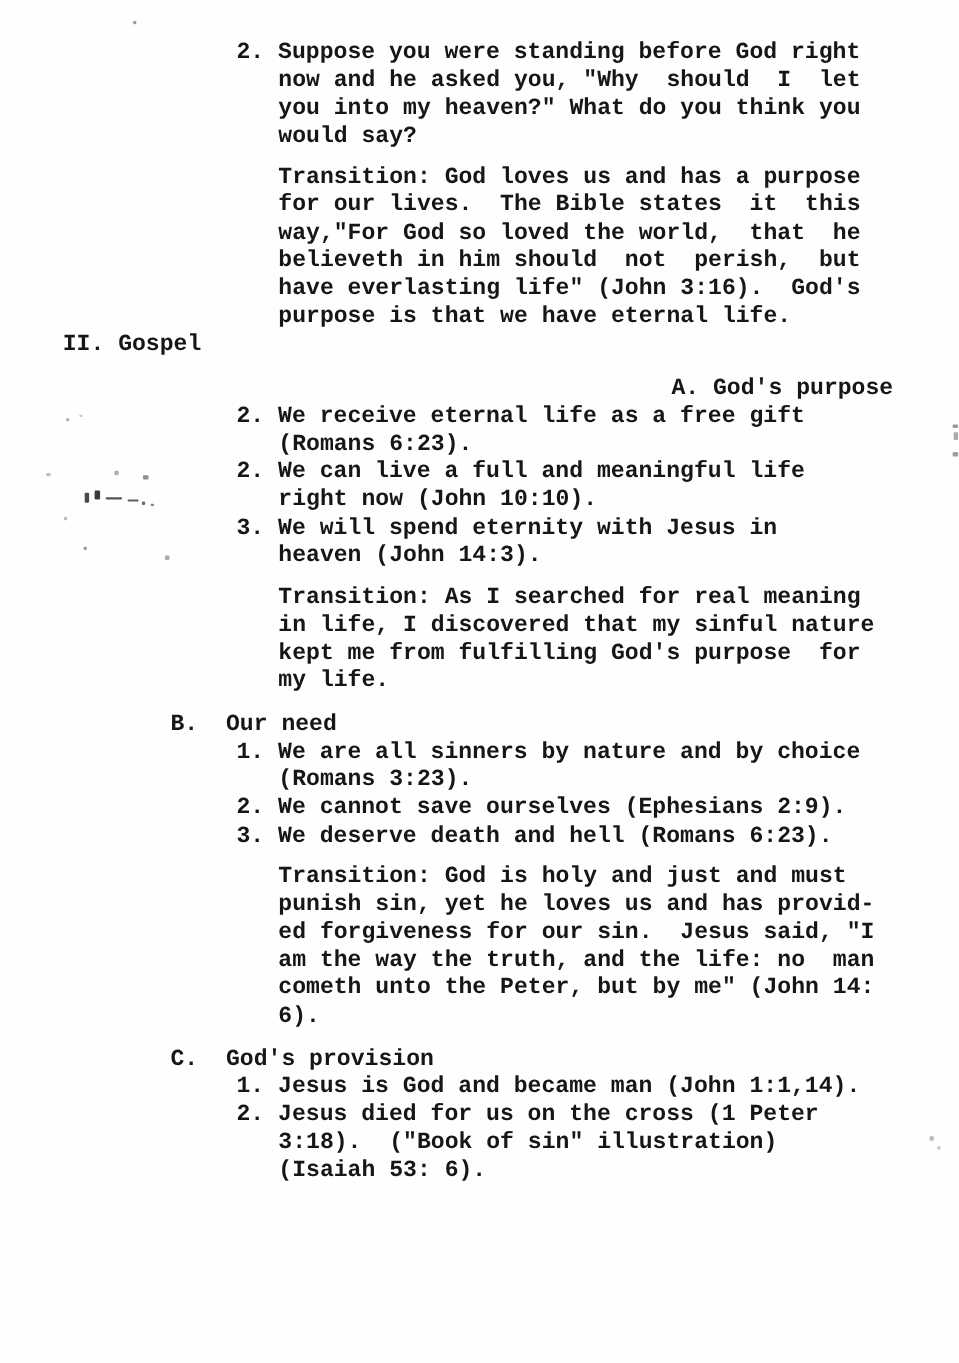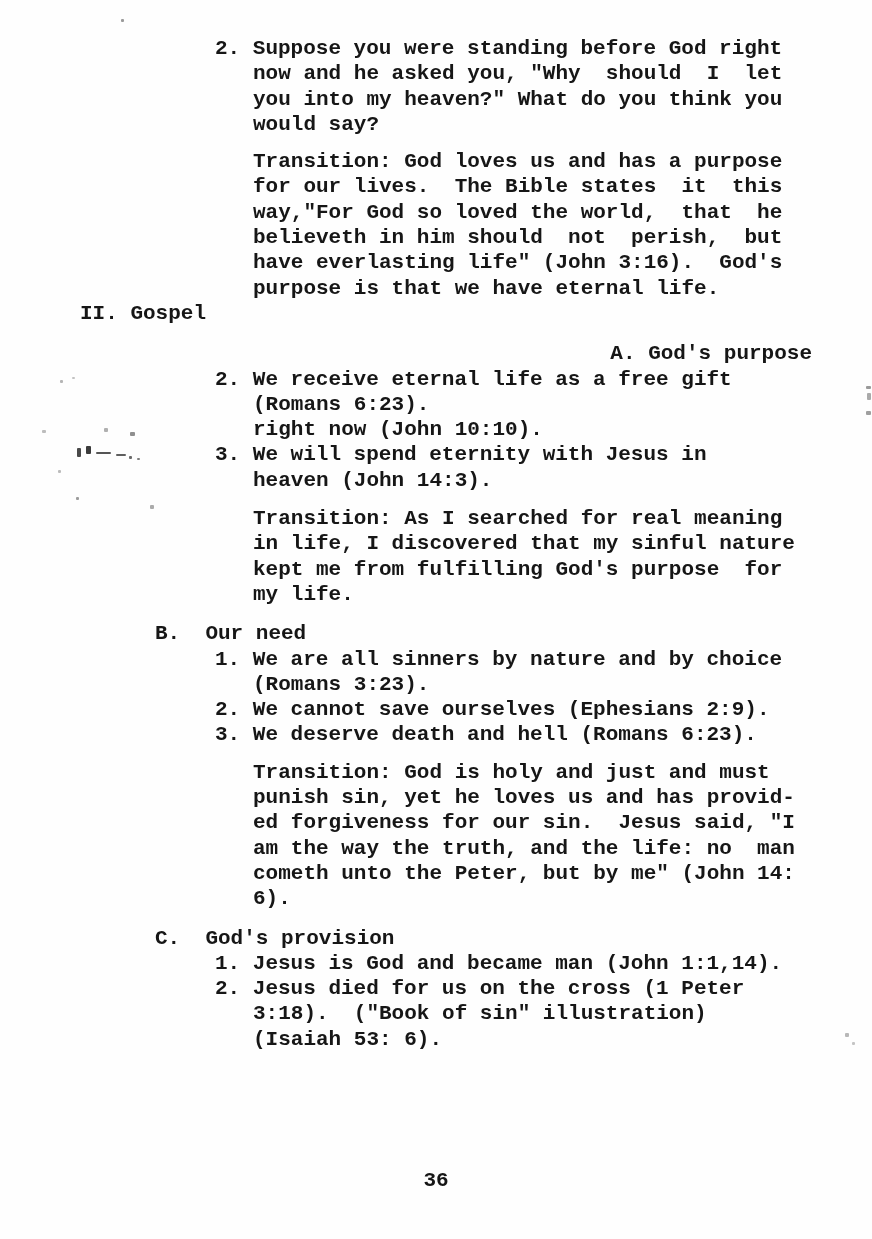--- a/index.html
+++ b/index.html
@@ -25,21 +25,21 @@
     width: 812px;
   }
   .ln {
     white-space: pre;
     line-height: 25.3px;
     height: 25.3px;
   }
   
   .col-body { margin-left: 253px; }
   .col-num  { margin-left: 215px; }
-  .col-ii   { margin-left: 80px; font-family: Liberation Mono, monospace; }
+  .col-ii   { margin-left: 57px; font-family: Liberation Mono, monospace; }
   .col-a    { margin-left: 177px; }
   .col-bc   { margin-left: 155px; }
   
   .gap12 { margin-top: 12px; }
   .gap13 { margin-top: 13px; }
   .gap14 { margin-top: 14px; }
   .gap15 { margin-top: 15px; text-align: right; }
   .page-number {
     position: absolute;
     top: 1168px;
@@ -72,20 +72,21 @@
     <div class="ln col-body">way,"For God so loved the world,  that  he</div>
     <div class="ln col-body">believeth in him should  not  perish,  but</div>
     <div class="ln col-body">have everlasting life" (John 3:16).  God's</div>
     <div class="ln col-body">purpose is that we have eternal life.</div>
 
     <div class="ln col-ii">II. Gospel</div>
 
     <div class="ln col-a gap15">A. God's purpose</div>
     <div class="ln col-num">2. We receive eternal life as a free gift</div>
     <div class="ln col-body">(Romans 6:23).</div>
+    <div class="ln col-num">2. We can live a full and meaningful life</div>
     <div class="ln col-body">right now (John 10:10).</div>
     <div class="ln col-num">3. We will spend eternity with Jesus in</div>
     <div class="ln col-body">heaven (John 14:3).</div>
 
     <div class="ln col-body gap13">Transition: As I searched for real meaning</div>
     <div class="ln col-body">in life, I discovered that my sinful nature</div>
     <div class="ln col-body">kept me from fulfilling God's purpose  for</div>
     <div class="ln col-body">my life.</div>
 
     <div class="ln col-bc gap14">B.  Our need</div>
@@ -102,21 +103,20 @@
     <div class="ln col-body">6).</div>
 
     <div class="ln col-bc gap14">C.  God's provision</div>
     <div class="ln col-num">1. Jesus is God and became man (John 1:1,14).</div>
     <div class="ln col-num">2. Jesus died for us on the cross (1 Peter</div>
     <div class="ln col-body">3:18).  ("Book of sin" illustration)</div>
     <div class="ln col-body">(Isaiah 53: 6).</div>
 
   </div>
 
-  <div class="page-number">36</div>
 
   <div class="speck" style="left:121px;top:19px;width:3px;height:3px;background:#9a9a9a;"></div>
   <div class="speck" style="left:60px;top:380px;width:3px;height:3px;background:#b5b5b5;"></div>
   <div class="speck" style="left:72px;top:377px;width:3px;height:2px;background:#c2c2c2;"></div>
   <div class="speck" style="left:42px;top:430px;width:4px;height:3px;background:#bdbdbd;"></div>
   <div class="speck" style="left:104px;top:428px;width:4px;height:4px;background:#b0b0b0;"></div>
   <div class="speck" style="left:130px;top:432px;width:5px;height:4px;background:#8f8f8f;"></div>
   <div class="speck" style="left:77px;top:448px;width:4px;height:9px;background:#4a4a4a;"></div>
   <div class="speck" style="left:86px;top:446px;width:5px;height:8px;background:#3c3c3c;"></div>
   <div class="speck" style="left:96px;top:452px;width:15px;height:2px;background:#555555;"></div>

